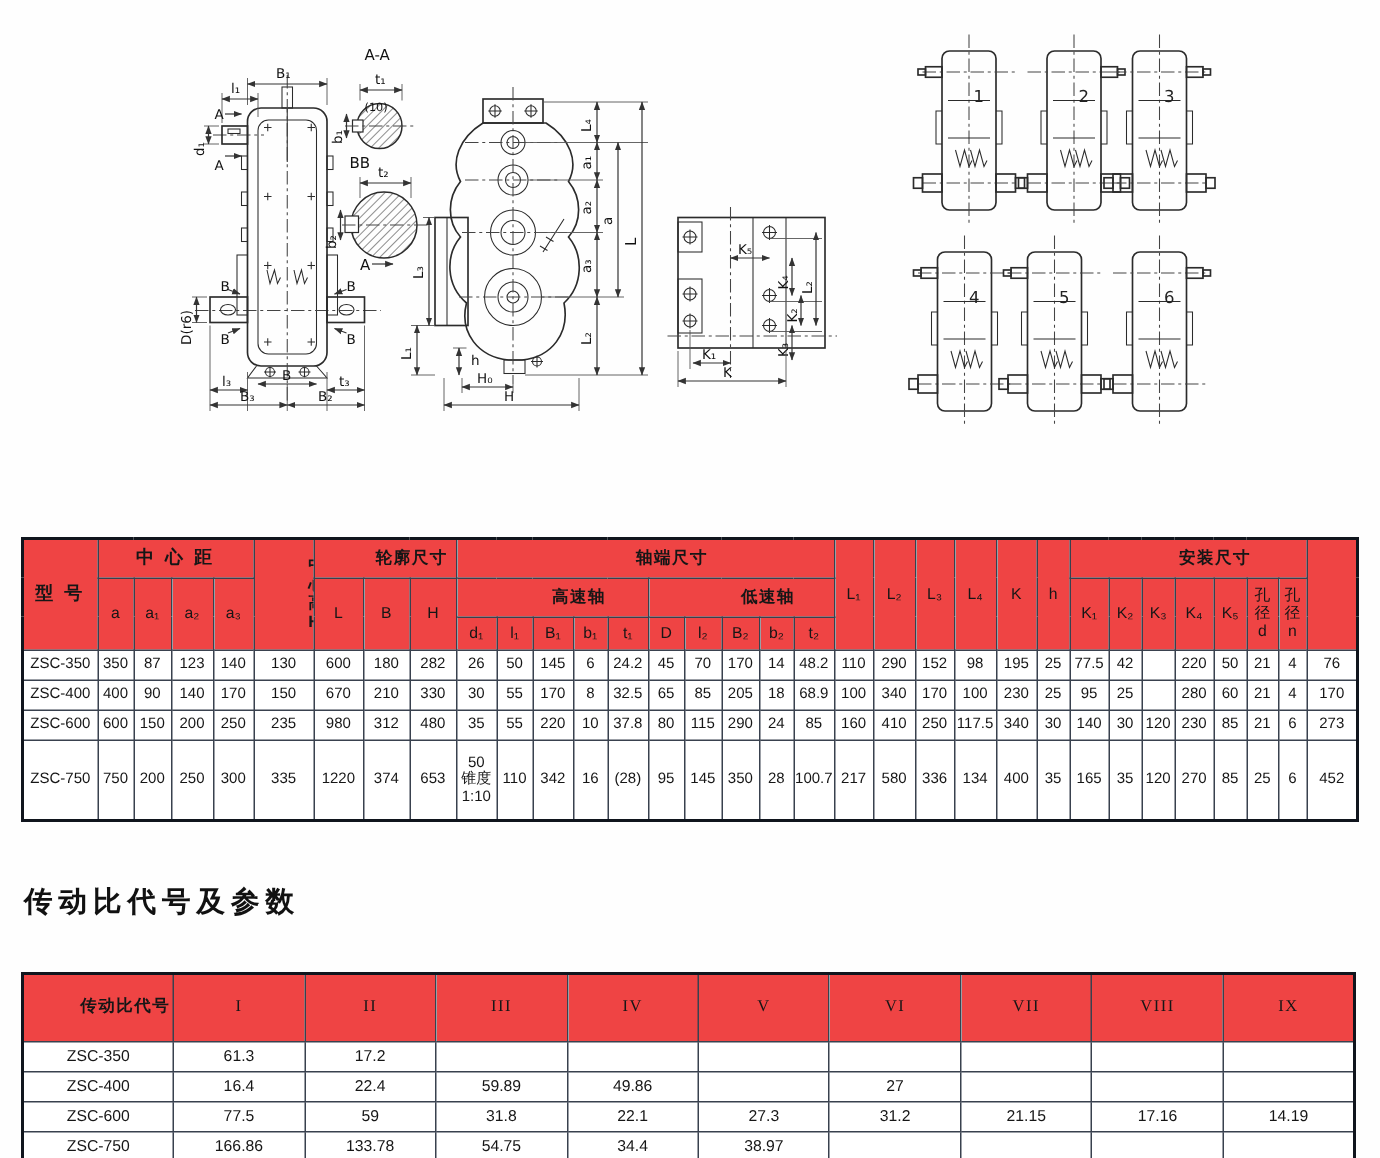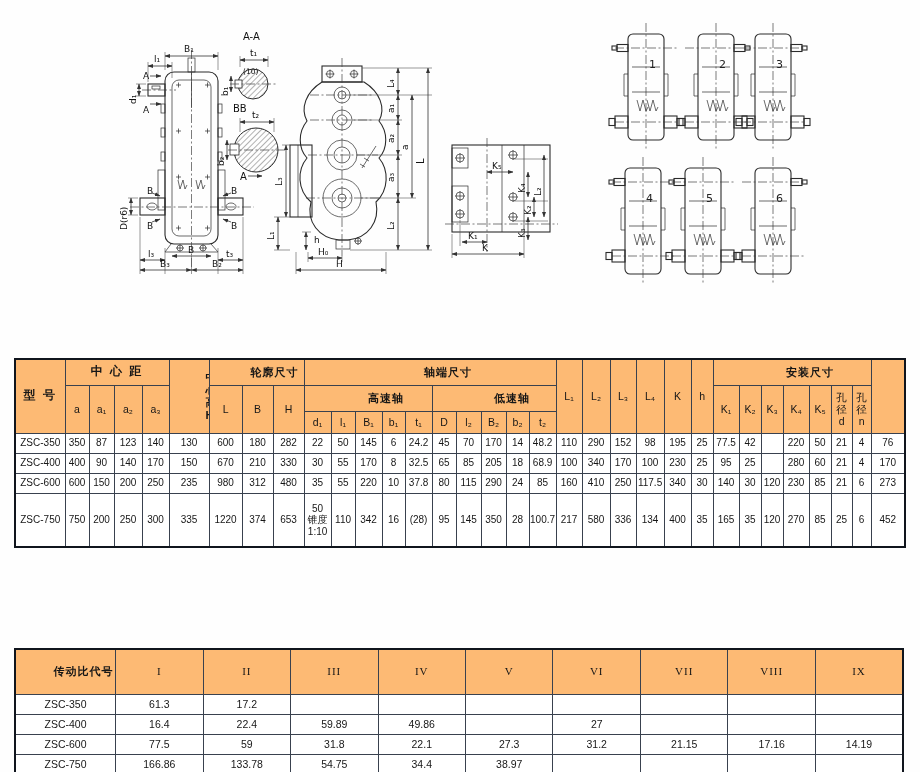--- a/index.html
+++ b/index.html
@@ -21,21 +21,21 @@
   
   .note{position:absolute;left:176px;top:293px;font-size:11px;color:#222;letter-spacing:0.5px;}
   .sec-title{position:absolute;left:16px;top:588px;font-size:19px;font-weight:bold;
              letter-spacing:4px;color:#111;}
   
   table{border-collapse:collapse;table-layout:fixed;background:#fff;}
   .t1{position:absolute;left:14px;top:358px;width:892px;border:2px solid #10151d;}
   .t2{position:absolute;left:14px;top:648px;width:890px;border:2px solid #10151d;}
   th,td{border:1px solid #39414e;text-align:center;vertical-align:middle;
         padding:0;white-space:pre-line;overflow:hidden;font-size:10px;line-height:1.15;}
-  th{background:#fdba74;font-weight:normal;font-size:10.5px;}
+  th{background:#ef4444;font-weight:normal;font-size:10.5px;}
   th.cn{font-size:12px;font-weight:bold;letter-spacing:2px;}
   th.cn2{font-size:11px;font-weight:bold;letter-spacing:1px;padding-left:36px;}
   th.rom{font-family:"Liberation Serif",serif;font-size:11px;letter-spacing:1px;}
   .t1 thead tr:nth-child(1){height:26px;}
   .t1 thead tr:nth-child(2){height:26px;}
   .t1 thead tr:nth-child(3){height:22px;}
   .t1 tbody tr{height:20px;}
   .t1 tbody tr:last-child{height:54px;}
   .t2 thead tr{height:45px;}
   .t2 tbody tr{height:20px;}
@@ -427,21 +427,21 @@
         <tr>
           <td>ZSC-350</td>
           <td>350</td>
           <td>87</td>
           <td>123</td>
           <td>140</td>
           <td>130</td>
           <td>600</td>
           <td>180</td>
           <td>282</td>
-          <td>22</td>
+          <td>26</td>
           <td>50</td>
           <td>145</td>
           <td>6</td>
           <td>24.2</td>
           <td>45</td>
           <td>70</td>
           <td>170</td>
           <td>14</td>
           <td>48.2</td>
           <td>110</td>
@@ -562,20 +562,21 @@
           <td>120</td>
           <td>270</td>
           <td>85</td>
           <td>25</td>
           <td>6</td>
           <td>452</td>
         </tr>
       </tbody>
 </table>
 
+<div class="sec-title">传动比代号及参数</div>
 
 <table class="t2">
   <colgroup>
     <col style="width:100px">
     <col span="9" style="width:87px">
   </colgroup>
   <thead>
     <tr>
       <th class="cn2">传动比代号</th>
       <th class="rom">I</th>

